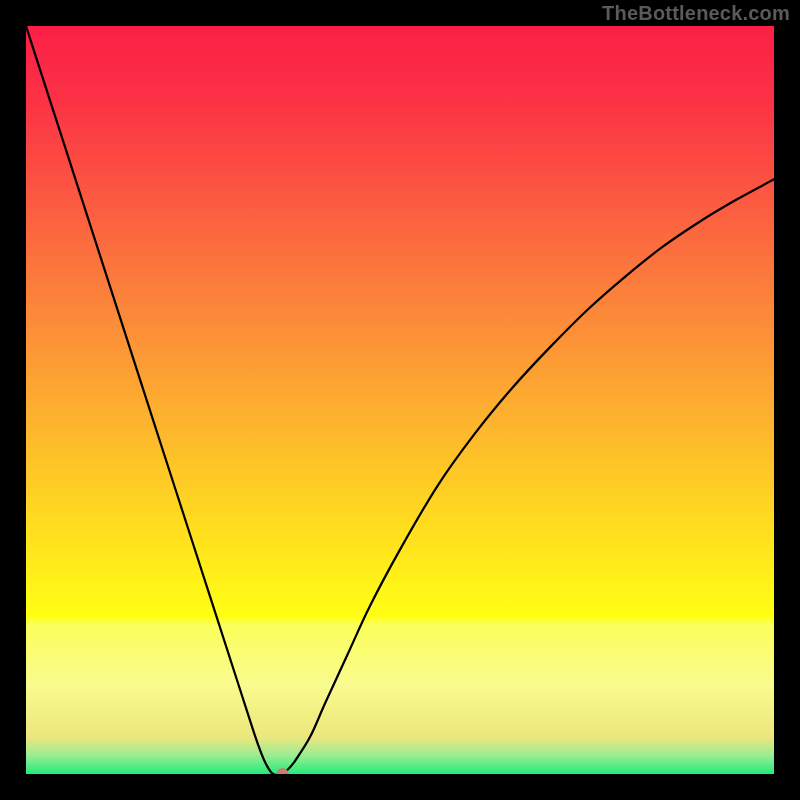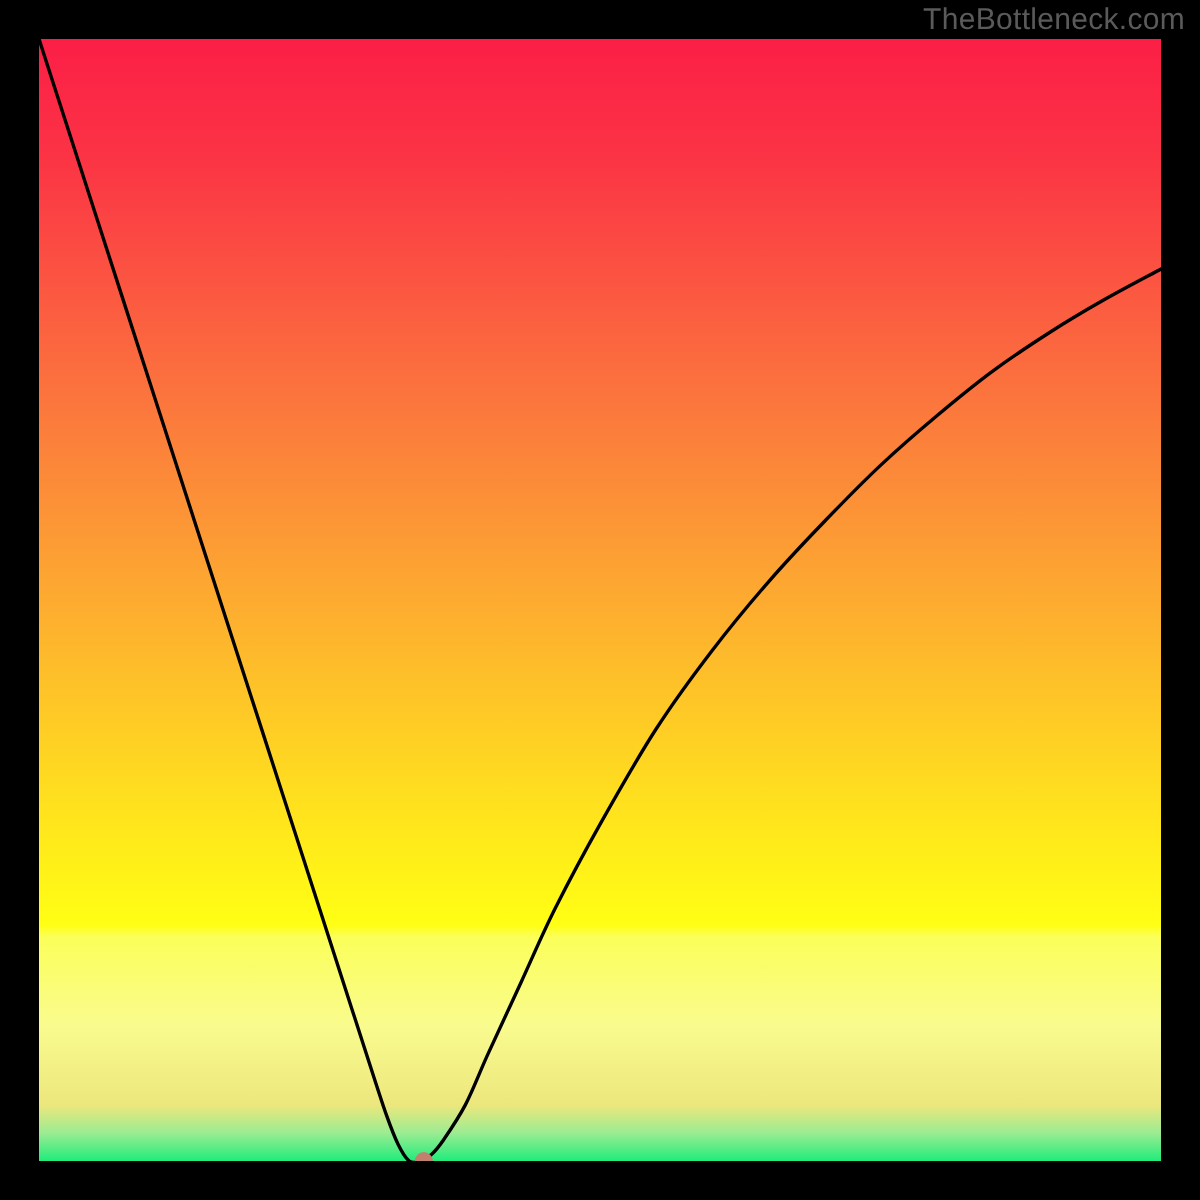--- a/index.html
+++ b/index.html
@@ -15,21 +15,21 @@
     position: relative;
     width: 800px;
     height: 800px;
   }
   .watermark {
     position: absolute;
     top: 2px;
     right: 10px;
     color: #5a5a5a;
     font-size: 20px;
-    font-weight: 400;
+    font-weight: 700;
     letter-spacing: 0.2px;
     z-index: 50;
   }
   svg.plot {
     position: absolute;
     top: 26px;
     left: 26px;
     width: 748px;
     height: 748px;
     display: block;

